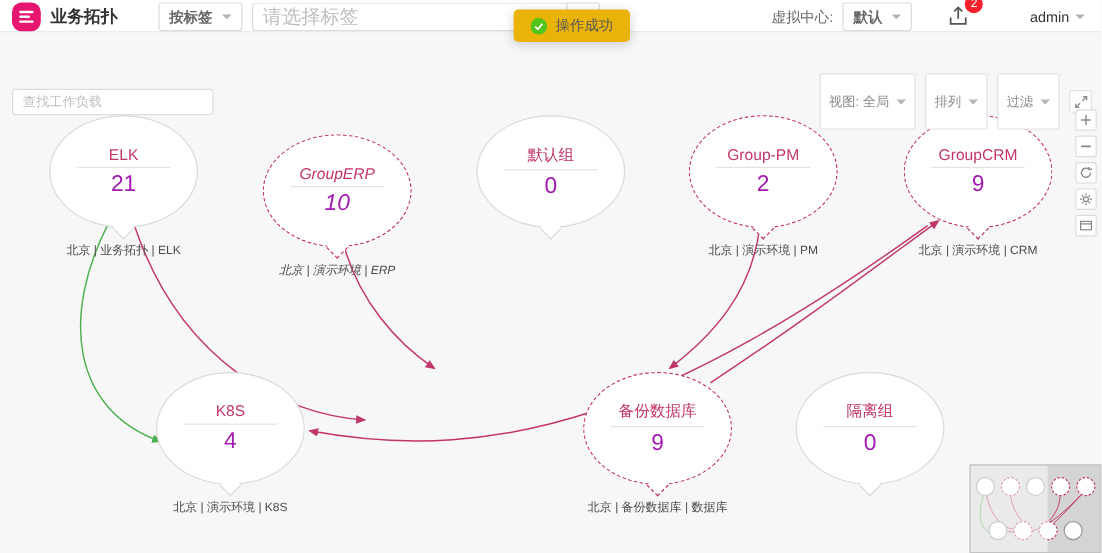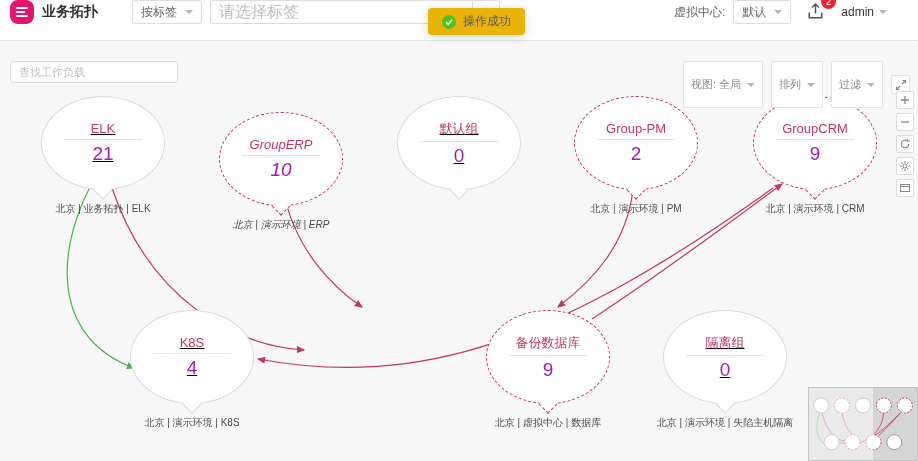--- a/index.html
+++ b/index.html
@@ -6,82 +6,82 @@
     --accent:#e6156f;
     --node:#c2356b;
     --green:#4cb050;
     --badge:#f5222d;
   }
   *{box-sizing:border-box;}
   body{margin:0;font-family:"Liberation Sans",sans-serif;background:#fff;}
   .app{position:relative;width:918px;height:461px;overflow:hidden;background:#f7f7f7;}
 
   
-  .topbar{position:absolute;top:0;left:0;right:0;height:41px;background:#fff;
-    border-bottom:1px solid #e7e7e7;display:flex;align-items:flex-start;z-index:6;}
+  .topbar{position:absolute;top:0;left:0;right:0;height:27px;background:#fff;
+    border-bottom:1px solid #e7e7e7;display:flex;align-items:flex-end;z-index:6;}
   .brand{display:flex;align-items:center;gap:8px;padding-left:10px;}
   .logo{width:24px;height:24px;border-radius:8px;background:var(--accent);
     display:flex;flex-direction:column;justify-content:center;align-items:center;gap:2px;}
   .logo span{display:block;height:2px;border-radius:2px;background:#fff;}
   .logo span:nth-child(1){width:12px;}
   .logo span:nth-child(2){width:9px;margin-right:3px;}
   .logo span:nth-child(3){width:12px;}
   .title{font-size:14px;font-weight:bold;color:#333;}
 
   .select{height:24px;border:1px solid #dcdcdc;border-radius:3px;display:inline-flex;
-    align-items:center;gap:8px;padding:0 8px;font-size:12px;color:#666;background:#fff;}
+    align-items:center;gap:8px;padding:0 8px;font-size:12px;color:#666;background:#fff;font-weight:bold;}
   .caret{width:0;height:0;border-left:4px solid transparent;border-right:4px solid transparent;
     border-top:4px solid #b5b5b5;display:inline-block;}
   .mode-select{margin-left:34px;}
 
   .tag-group{display:flex;margin-left:8px;}
   .tag-input{width:262px;height:24px;border:1px solid #dcdcdc;border-right:none;
     border-radius:3px 0 0 3px;display:flex;align-items:center;padding:0 8px;
     font-size:16px;color:#bfbfbf;background:#fff;}
   .tag-search{width:28px;height:24px;border:1px solid #dcdcdc;border-radius:0 3px 3px 0;
     display:flex;align-items:center;justify-content:center;background:#fff;cursor:pointer;}
 
   .toast{position:absolute;left:428px;top:8px;height:27px;background:#eab308;border-radius:4px;
     box-shadow:0 2px 10px rgba(0,0,0,.18);display:flex;align-items:center;gap:7px;
     padding:0 14px;font-size:12px;color:#595959;z-index:20;}
 
-  .header-right{margin-left:auto;display:flex;align-items:center;gap:14px;padding-right:31px;}
+  .header-right{margin-left:auto;display:flex;align-items:center;gap:28px;padding-right:14px;}
   .vc-wrap{display:flex;align-items:center;gap:8px;}
   .vc-label{font-size:12px;color:#666;}
   .vc-select{min-width:58px;justify-content:space-between;}
   .notif{position:relative;width:22px;height:22px;cursor:pointer;}
   .badge{position:absolute;top:-7px;right:-9px;background:var(--badge);color:#fff;border-radius:9px;
     min-width:15px;height:15px;font-size:10px;display:flex;align-items:center;justify-content:center;padding:0 3px;}
-  .user{display:flex;align-items:center;gap:5px;font-size:12px;color:#333;cursor:pointer;}
+  .user{display:flex;align-items:center;gap:5px;font-size:12px;color:#333;cursor:pointer;margin-left:20px;}
 
   
   .canvas{position:absolute;top:41px;left:0;right:0;bottom:0;}
   .canvas-toolbar{position:absolute;top:20px;left:10px;right:8px;display:flex;
-    align-items:flex-start;justify-content:space-between;z-index:4;}
+    align-items:center;justify-content:space-between;z-index:4;}
   .workload-input{width:168px;height:22px;border:1px solid #ddd;border-radius:3px;
     padding:0 8px;font-size:11px;color:#333;background:#fff;outline:none;}
   .workload-input::placeholder{color:#c0c0c0;}
   .view-controls{display:flex;align-items:center;gap:8px;}
   .vc-item{display:inline-flex;align-items:center;gap:6px;font-size:11px;color:#8a8a8a;
     background:#fff;border:1px solid #e2e2e2;border-radius:2px;padding:15px 7px;cursor:pointer;}
   .vc-expand{width:19px;height:19px;background:#fff;border:1px solid #e2e2e2;border-radius:2px;
     display:flex;align-items:center;justify-content:center;cursor:pointer;}
 
   .side-toolbar{position:absolute;top:50px;right:4px;display:flex;flex-direction:column;gap:4px;z-index:4;}
   .tool-btn{width:18px;height:18px;background:#fff;border:1px solid #dcdcdc;border-radius:2px;
     display:flex;align-items:center;justify-content:center;color:#888;cursor:pointer;}
   .tool-btn svg{display:block;}
 
   #edges{position:absolute;top:0;left:0;z-index:1;}
   #nodes{position:absolute;inset:0;z-index:2;}
 
   .node{position:absolute;width:124px;cursor:pointer;}
   .bubble{position:relative;width:124px;height:94px;border-radius:50%;background:#fff;
     display:flex;flex-direction:column;align-items:center;justify-content:center;gap:3px;}
-  .node.solid .bubble{border:1.6px solid #dadada;text-decoration:underline;}
+  .node.solid .bubble{border:1.6px solid #dadada;}
   .node.dashed .bubble{border:1.6px dashed var(--node);}
   .node-name{font-size:13px;color:var(--node);white-space:nowrap;}
   .node-divider{width:78px;height:1px;background:#e3e3e3;}
   .node-count{font-size:19px;color:#a21caf;}
   .node-tail{position:absolute;bottom:-8px;left:50%;width:13px;height:13px;background:#fff;
     transform:translateX(-50%) rotate(45deg);}
   .node.solid .node-tail{border-right:1.6px solid #dadada;border-bottom:1.6px solid #dadada;}
   .node.dashed .node-tail{border-right:1.6px dashed var(--node);border-bottom:1.6px dashed var(--node);}
   .node-caption{position:absolute;top:106px;left:50%;transform:translateX(-50%);
     font-size:10px;color:#4a4a4a;white-space:nowrap;text-align:center;}
@@ -225,30 +225,29 @@
           </div>
           <div class="node-caption">北京 | 演示环境 | K8S</div>
         </div>
         <div class="node dashed" style="left: 486px; top: 269px;">
           <div class="bubble">
             <div class="node-name">备份数据库</div>
             <div class="node-divider"></div>
             <div class="node-count">9</div>
             <div class="node-tail"></div>
           </div>
-          <div class="node-caption">北京 | 虚拟中心 | 数据库</div>
+          <div class="node-caption">北京 | 备份数据库 | 数据库</div>
         </div>
         <div class="node solid" style="left: 663px; top: 269px;">
           <div class="bubble">
             <div class="node-name">隔离组</div>
             <div class="node-divider"></div>
             <div class="node-count">0</div>
             <div class="node-tail"></div>
           </div>
-          <div class="node-caption">北京 | 演示环境 | 失陷主机隔离</div>
         </div>
       </div>
 
     <div class="canvas-toolbar">
       <input class="workload-input" placeholder="查找工作负载" style="">
       <div class="view-controls">
         <span class="vc-item">
           <span>视图: 全局</span>
           <span class="caret"></span>
         </span>

